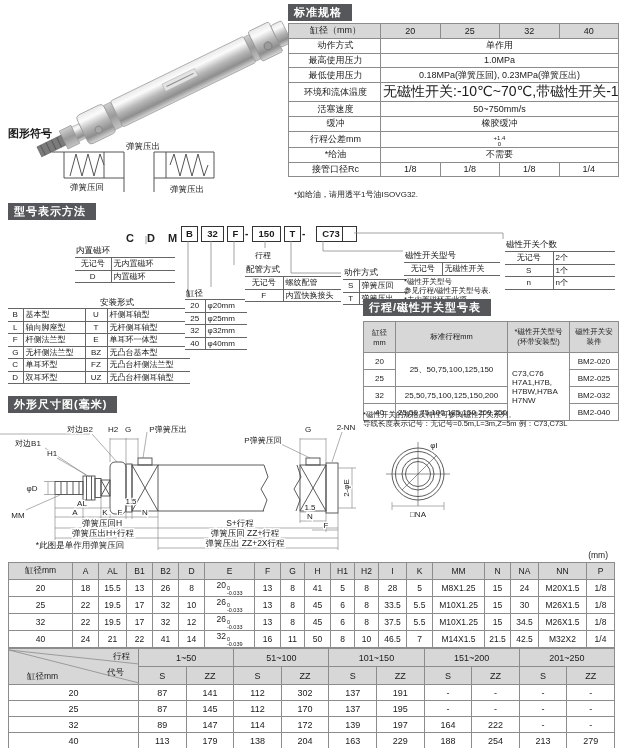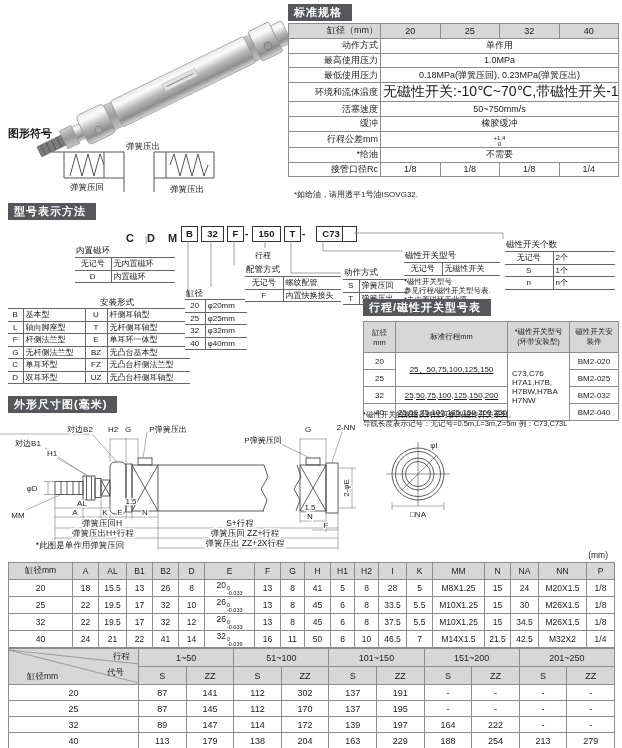--- a/index.html
+++ b/index.html
@@ -7,21 +7,21 @@
        font-family:"Liberation Sans","DejaVu Sans",sans-serif;color:#1a1a1a;}
   .abs{position:absolute;}
   .hdr{background:#56575a;color:#fff;font-weight:bold;font-size:11px;line-height:17px;
        padding:0 10px 0 6px;letter-spacing:1px;white-space:nowrap;}
   table{border-collapse:collapse;table-layout:fixed;}
   td{border:1px solid #8c8c8c;font-size:9px;padding:0 2px;text-align:center;vertical-align:middle;
      overflow:hidden;white-space:nowrap;}
   tr.gray td, thead td{background:#d7d7d7;}
   
   .spec td{height:13.8px;}
-  .spec .lbl{text-align:right;padding-left:4px;background:#fff;}
+  .spec .lbl{text-align:center;padding-left:4px;background:#fff;}
   .spec tr.gray .lbl{background:#d7d7d7;}
   .note{font-size:8px;color:#222;white-space:nowrap;}
   .tolbig{display:inline-flex;flex-direction:column;font-size:6px;line-height:6px;font-style:normal;}
   .tolbig i{font-style:normal;}
   
   .code-prefix{font-size:11px;letter-spacing:5px;font-weight:bold;color:#222;white-space:nowrap;}
   .code-box{position:absolute;border:1px solid #333;height:14px;line-height:14px;text-align:center;
             font-size:9.5px;font-weight:bold;background:#fff;}
   .code-dash{position:absolute;font-size:10px;font-weight:bold;}
   
@@ -31,21 +31,21 @@
   .mini td:last-child{border-right:none;}
   .mini td:first-child{text-align:center;}
   .mini4 td:nth-child(3){text-align:center;}
   .mini-title{position:absolute;font-size:8.5px;color:#111;white-space:nowrap;}
   
   .ss td{font-size:8px;margin-top:38px;}
   .ss thead td{height:30px;font-size:7.5px;white-space:normal;}
   .ss tbody td{height:16px;}
   .pre{white-space:pre-line;}
   .sw{text-align:left !important;padding-left:4px;font-size:9px;white-space:pre-line;}
-  .strokes{font-size:7.5px;text-decoration:underline;}
+  .strokes{font-size:7.5px;}
   
   .dim td{height:14px;font-size:8.5px;}
   .dim thead td{height:16px;}
   .tol{display:inline-flex;flex-direction:column;align-items:flex-start;font-size:5.5px;
        line-height:5px;vertical-align:-2px;margin-left:1px;}
   .tol i{font-style:normal;}
   
   .st td{height:15px;font-size:9px;}
   .st thead td{height:17px;}
   .corner{position:relative;padding:0;}

